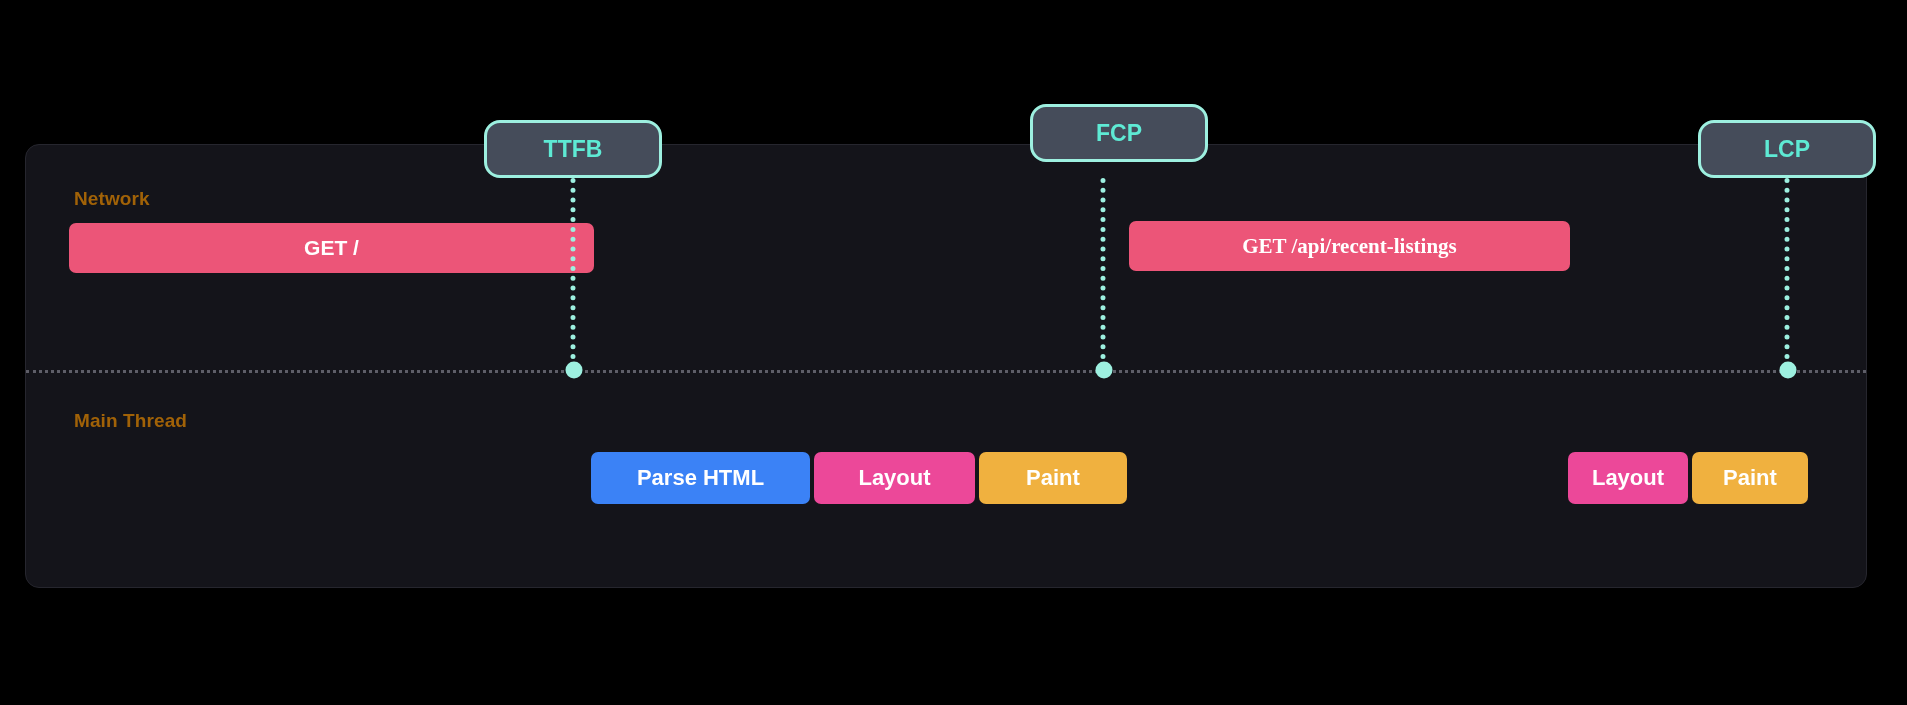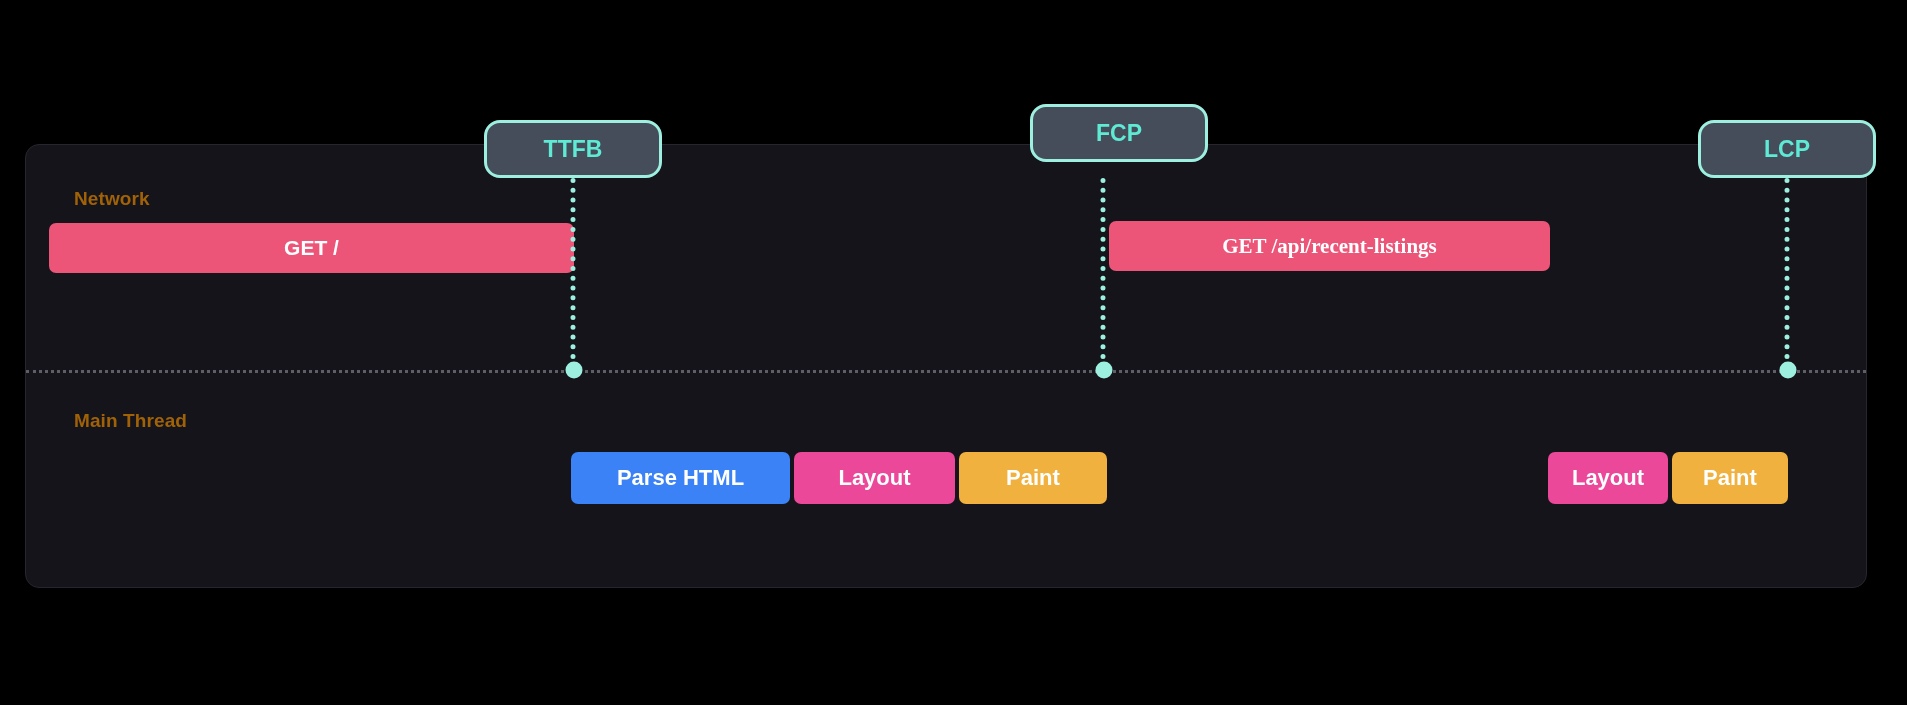--- a/index.html
+++ b/index.html
@@ -64,20 +64,21 @@
     border-radius: 7px;
     display: flex;
     align-items: center;
     justify-content: center;
     color: #ffffff;
     font-size: 21px;
     font-weight: bold;
     box-sizing: border-box;
     white-space: nowrap;
     overflow: hidden;
+    margin-left: 20px;
   }
   .track-bar.small {
     height: 52px;
     font-size: 22px;
     border-radius: 7px;
   }
   .milestone-box {
     position: absolute;
     transform: translateX(-50%);
     background: #454c5a;

